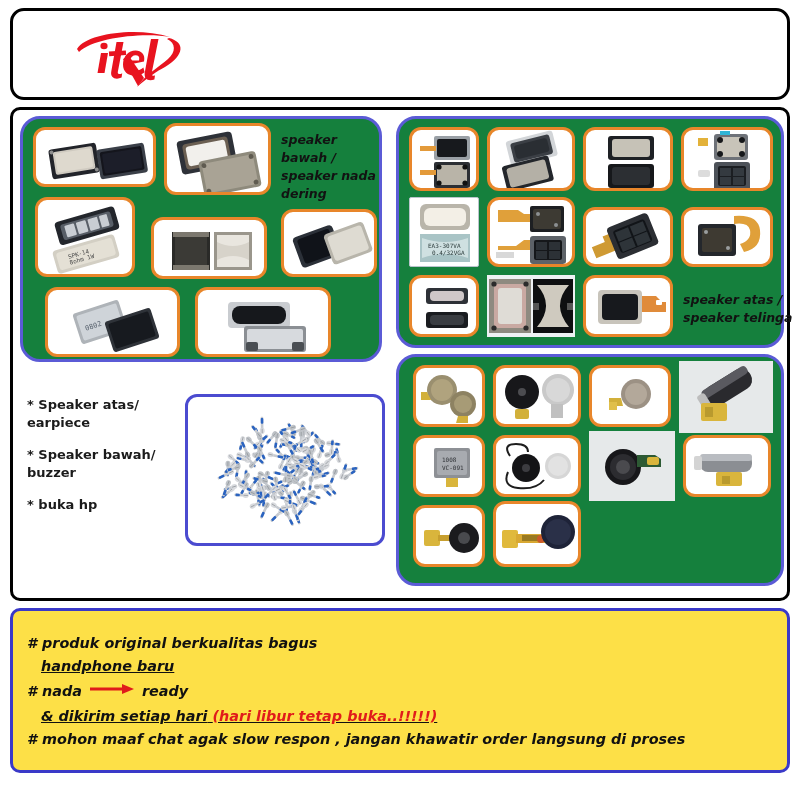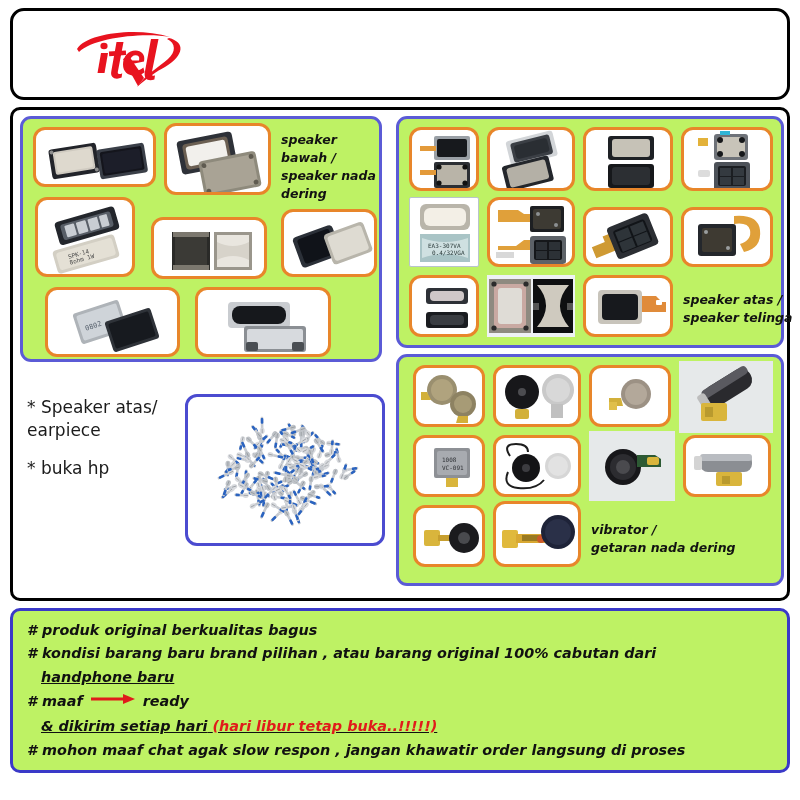--- a/index.html
+++ b/index.html
@@ -33,22 +33,22 @@
     border:3px solid #000;
     border-radius:10px;
     background:#fff;
     box-sizing:border-box;
     padding:6px;
   }
 
   .panel{
     position:absolute;
     border:3px solid #5b5bd6;
-    border-radius:11px;
-    background:#bef264;
+    border-radius:20px;
+    background:#15803d;
     box-sizing:border-box;
   }
 
   
   .panel-bawah{left:7px;  top:6px;  width:362px; height:246px;}
   .panel-atas { left:383px;top:6px;  width:388px; height:232px;text-decoration:underline;}
   .panel-vibra{ left:383px;top:244px;width:388px; height:232px;}
 
   .cell{
     position:absolute;
@@ -70,38 +70,38 @@
     font-size:12.5px;
     color:#121212;
     line-height:1.45;
     white-space:pre-line;
   }
 
   
   .bullets{
     position:absolute;left:14px;top:286px;width:175px;
     font-family:"DejaVu Sans", sans-serif;
-    font-weight:normal;font-size:17px;color:#1b1b1b;
+    font-weight:bold;font-size:13px;color:#1b1b1b;
     line-height:1.35;
   }
   .bullets li{list-style:none;margin:0 0 15px 0;padding:0;white-space:pre-line;}
   .bullets ul{margin:0;padding:0;}
 
   
   .screws{
     position:absolute;left:172px;top:284px;width:200px;height:152px;
     border:3px solid #4b4bd0;border-radius:12px;background:#fff;
     box-sizing:border-box;overflow:hidden;
   }
 
   
   .notes{
     position:relative;margin-top:7px;height:165px;
-    border:3px solid #3a39c8;border-radius:10px;background:#bef264;
-    box-sizing:border-box;padding:8px 14px;
+    border:3px solid #3a39c8;border-radius:10px;background:#fde047;
+    box-sizing:border-box;padding:21px 14px;
   }
   .note-line{
     font-family:"DejaVu Sans", sans-serif;
     font-style:italic;font-weight:bold;
     font-size:14.4px;color:#111;
     line-height:1.62;white-space:pre;
   }
   .note-line.indent{padding-left:14px;text-decoration:underline;}
   .red{color:#e01b1b;}
   .arrow{display:inline-block;vertical-align:middle;margin:0 7px 3px 7px;}
@@ -517,28 +517,28 @@
         <svg class="ph" style="left:0;top:0;width:88px;height:66px;" viewBox="0 0 88 66">
           <rect x="6" y="26" width="16" height="18" rx="2" fill="#e0b93c"></rect>
           <rect x="20" y="30" width="30" height="9" fill="#d8a832"></rect>
           <rect x="26" y="31" width="18" height="6" fill="#9a7a22"></rect>
           <circle cx="45" cy="35" r="4" fill="#cc5a2a"></circle>
           <circle cx="62" cy="28" r="17" fill="#1e2338"></circle>
           <circle cx="62" cy="28" r="13" fill="#2a3048"></circle>
         </svg>
       </div>
 
-      <div class="cap" style="left:192px;top:164px;width:190px;">vibrator /
-getaran nada dering</div>
     </div>
 
     <div class="bullets">
       <ul>
         <li>* Speaker atas/
    earpiece</li>
+        <li>* Speaker bawah/
+   buzzer</li>
         <li>* buka hp</li>
       </ul>
     </div>
 
     <div class="screws">
       <svg style="width:100%;height:100%;" viewBox="0 0 194 146">
         <g id="screws">
             <g transform="translate(71.1,57.0) rotate(279)">
               <rect x="1.6" y="-1.3" width="13.3" height="2.6" rx="1" fill="#c6cad0"></rect>
               <rect x="7.6" y="-1.3" width="6.0" height="2.6" rx="1" fill="#2a63c0"></rect>
@@ -1439,22 +1439,21 @@
               <ellipse cx="0" cy="0" rx="3.1" ry="2.5" fill="#d8dade"></ellipse>
               <line x1="-2.2" y1="0" x2="2.2" y2="0" stroke="#8d9297" stroke-width="0.7"></line>
             </g>
           </g>
       </svg>
     </div>
   </div>
 
   <div class="notes">
     <div class="note-line"># produk original berkualitas bagus</div>
-    <div class="note-line"># kondisi barang baru brand pilihan , atau barang original 100% cabutan dari</div>
     <div class="note-line indent">handphone baru</div>
-    <div class="note-line"><span># maaf</span><span class="arrow"><svg width="46" height="12" viewBox="0 0 46 12">
+    <div class="note-line"><span># nada</span><span class="arrow"><svg width="46" height="12" viewBox="0 0 46 12">
             <line x1="1" y1="6" x2="34" y2="6" stroke="#e01b1b" stroke-width="3"></line>
             <polygon points="33,1 45,6 33,11" fill="#e01b1b"></polygon>
           </svg></span><span>ready</span></div>
     <div class="note-line indent"><span>&amp; dikirim setiap hari</span><span> </span><span class="red">(hari libur tetap buka..!!!!!)</span></div>
     <div class="note-line"># mohon maaf chat agak slow respon , jangan khawatir order langsung di proses</div>
   </div>
 </div>
 
 </body></html>

